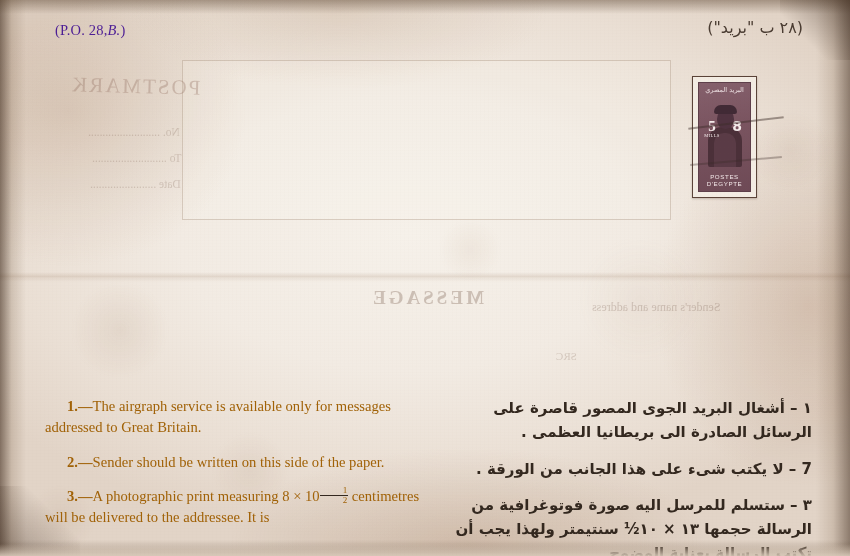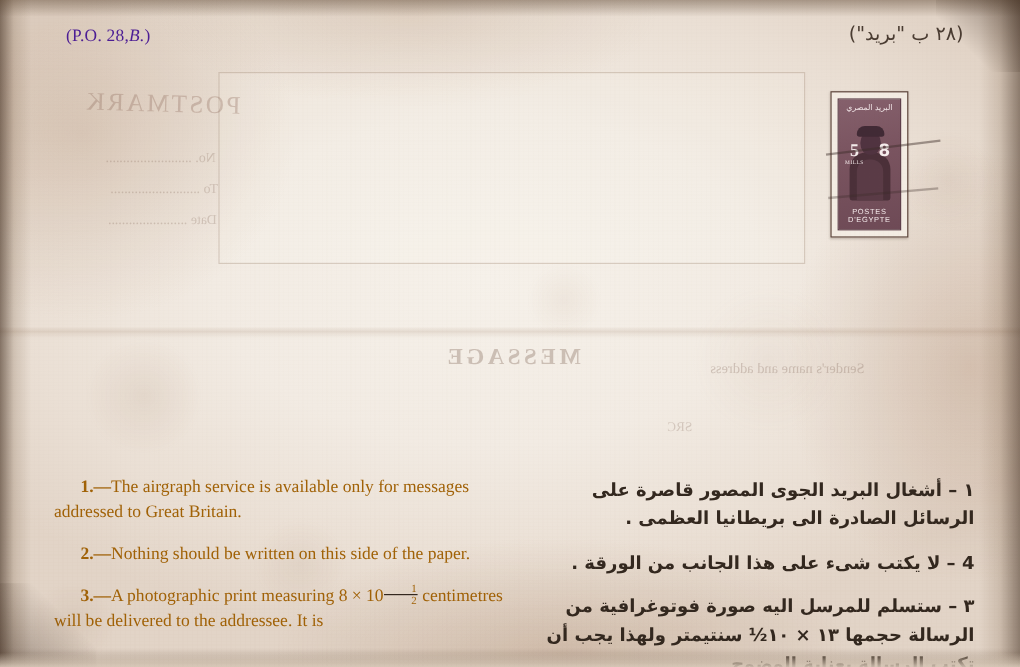--- a/index.html
+++ b/index.html
@@ -347,27 +347,27 @@
         <div class="stamp-val-r">8</div>
         <div class="stamp-bottext">POSTES D'EGYPTE</div>
       </div>
     </div>
     <div class="cancel-mark"></div>
     <div class="cancel-mark2"></div>
   </div>
 
   <div class="instructions-en">
     <p><span class="num">1.—</span><span>The airgraph service is available only for messages addressed to Great Britain.</span></p>
-    <p><span class="num">2.—</span><span>Nothing should be written on this side of the paper.</span></p>
+    <p><span class="num">2.—</span><span>Sender should be written on this side of the paper.</span></p>
     <p><span class="num">3.—</span><span>A   photographic   print   measuring   8 × 10</span><span class="frac"><span class="n">1</span><span class="d">2</span></span><span> centimetres will be delivered to the addressee.  It is</span></p>
   </div>
 
   <div class="instructions-ar">
     <p>١ – أشغال البريد الجوى المصور قاصرة على الرسائل الصادرة الى بريطانيا العظمى .</p>
-    <p>4 – لا يكتب شىء على هذا الجانب من الورقة .</p>
+    <p>7 – لا يكتب شىء على هذا الجانب من الورقة .</p>
     <p>٣ – ستسلم للمرسل اليه صورة فوتوغرافية من الرسالة حجمها ١٣ × ١٠½ سنتيمتر ولهذا يجب أن تكتب الرسالة بعناية الوضوح</p>
   </div>
 
   <div class="edge-left"></div>
   <div class="edge-right"></div>
   <div class="edge-top"></div>
   <div class="edge-bottom"></div>
   <div class="corner-tr"></div>
   <div class="corner-bl"></div>
   <div class="bottom-fade"></div>

